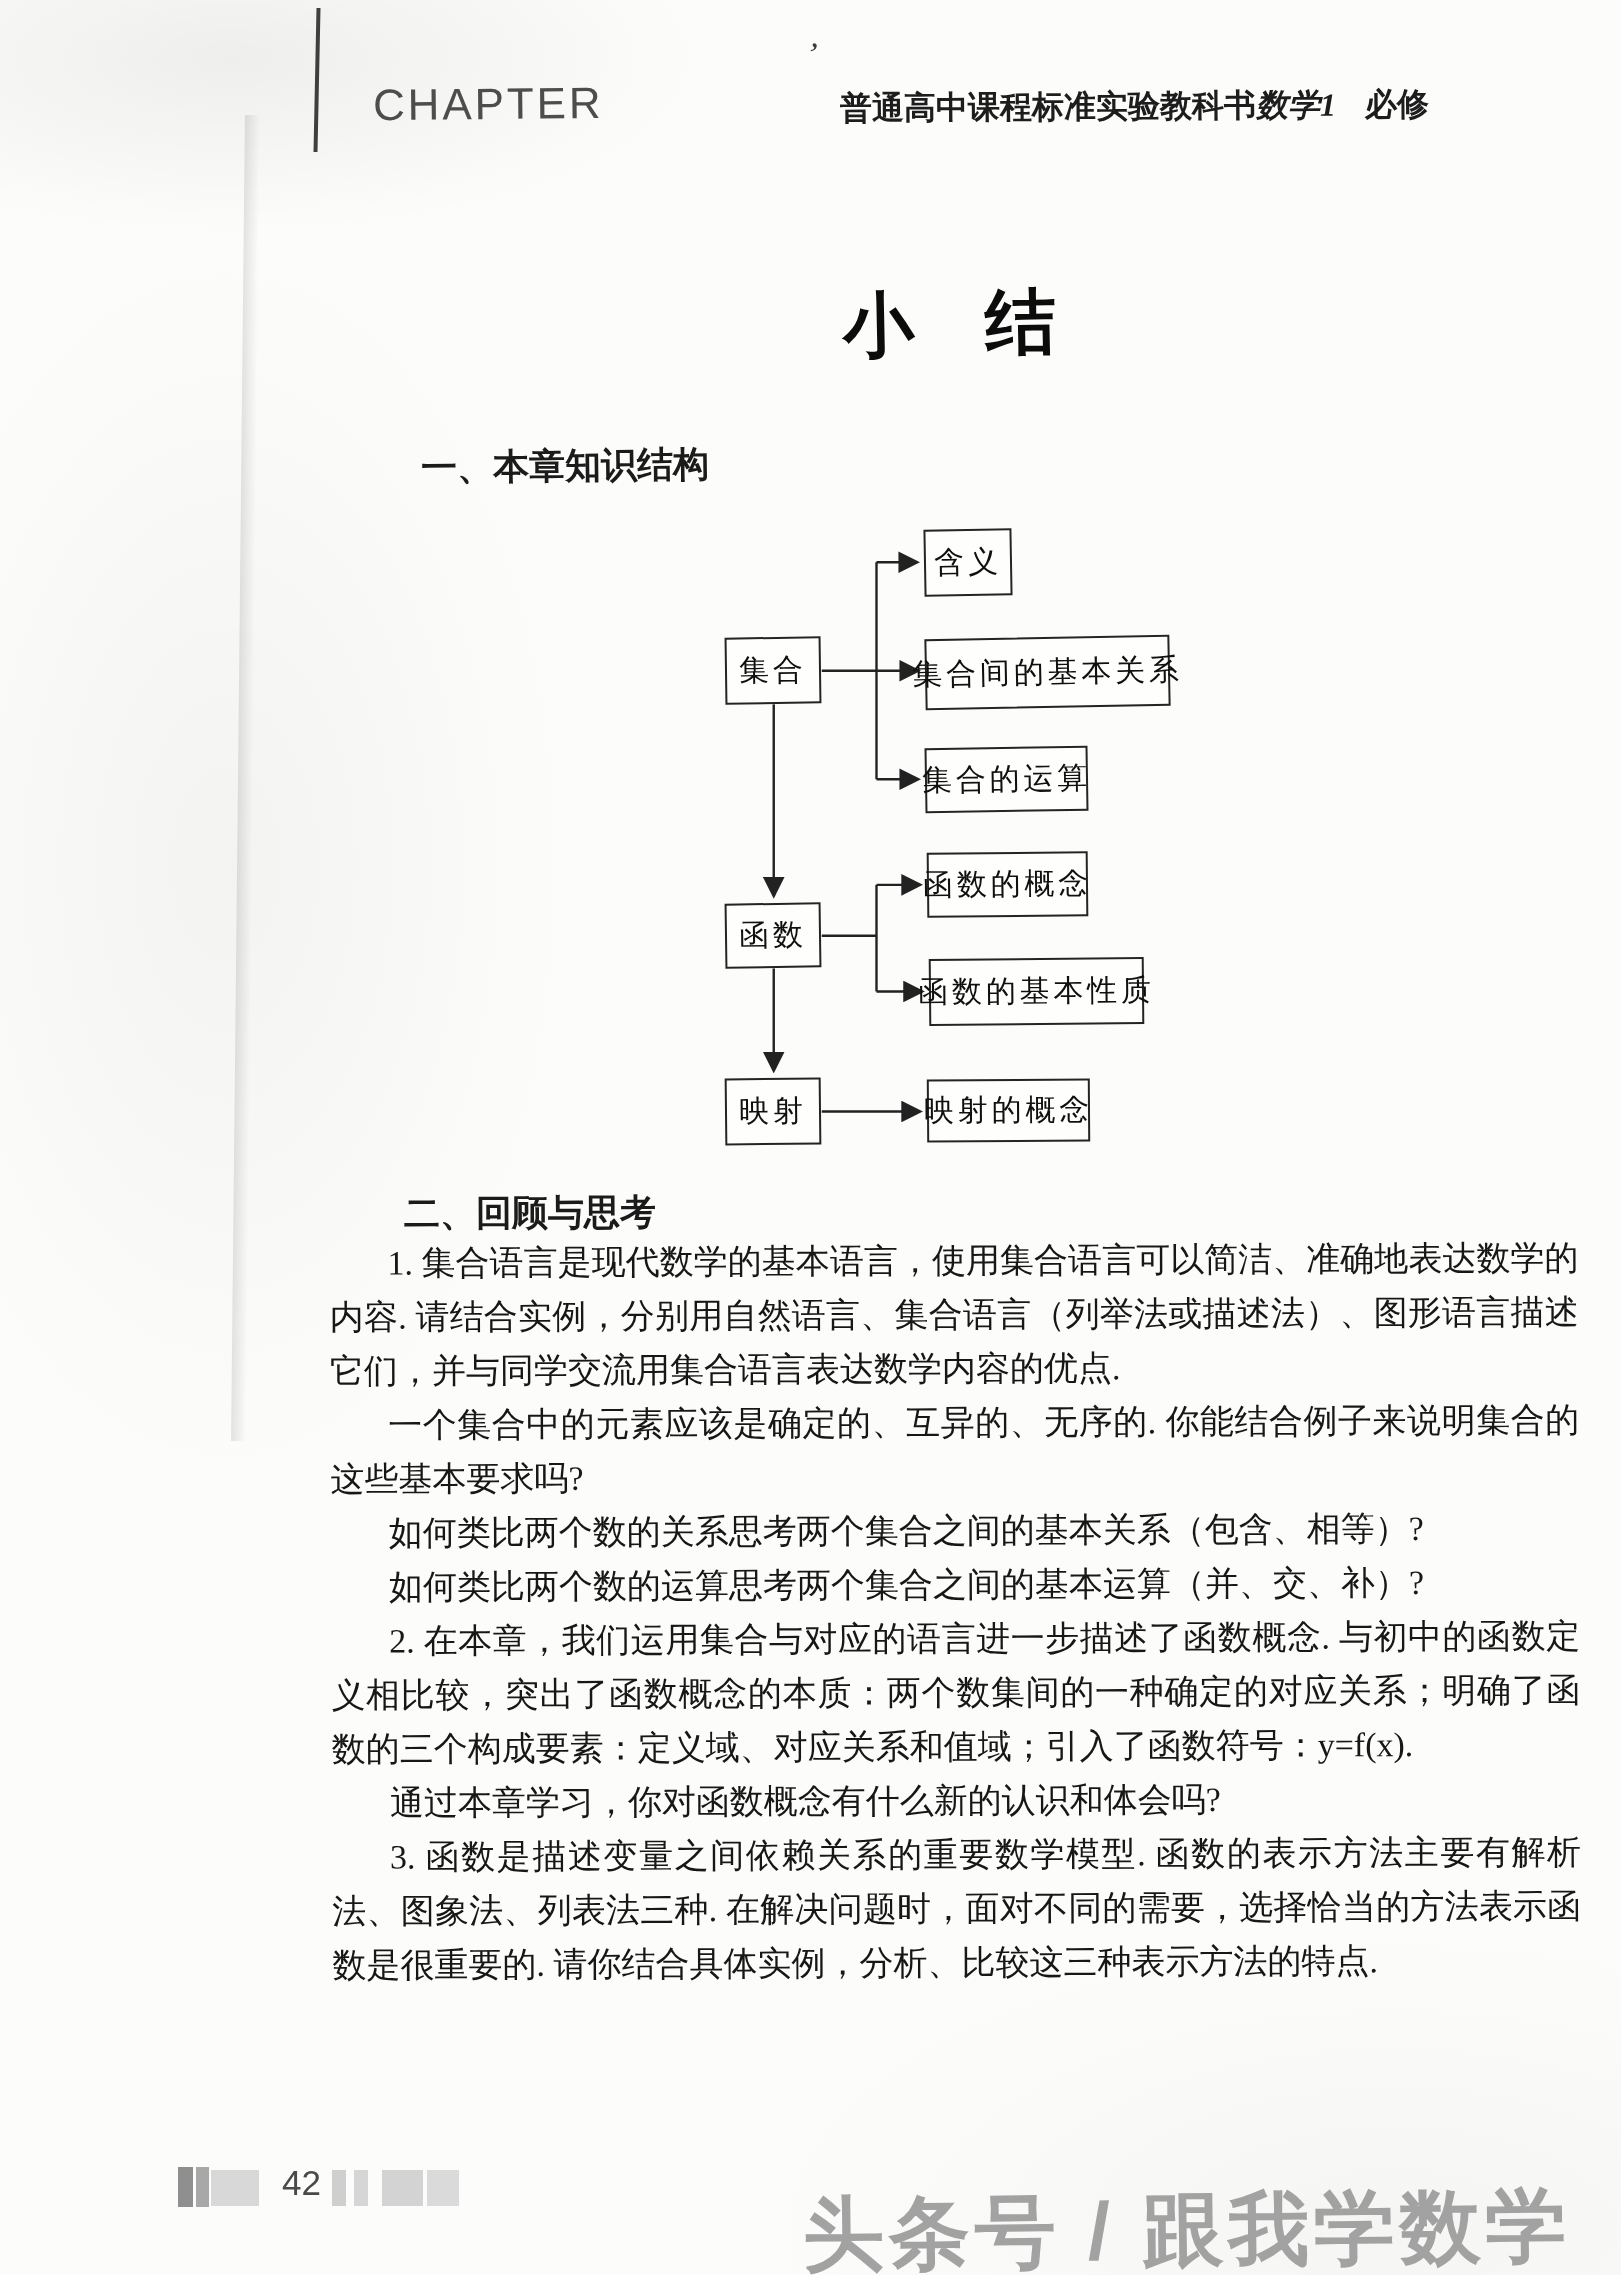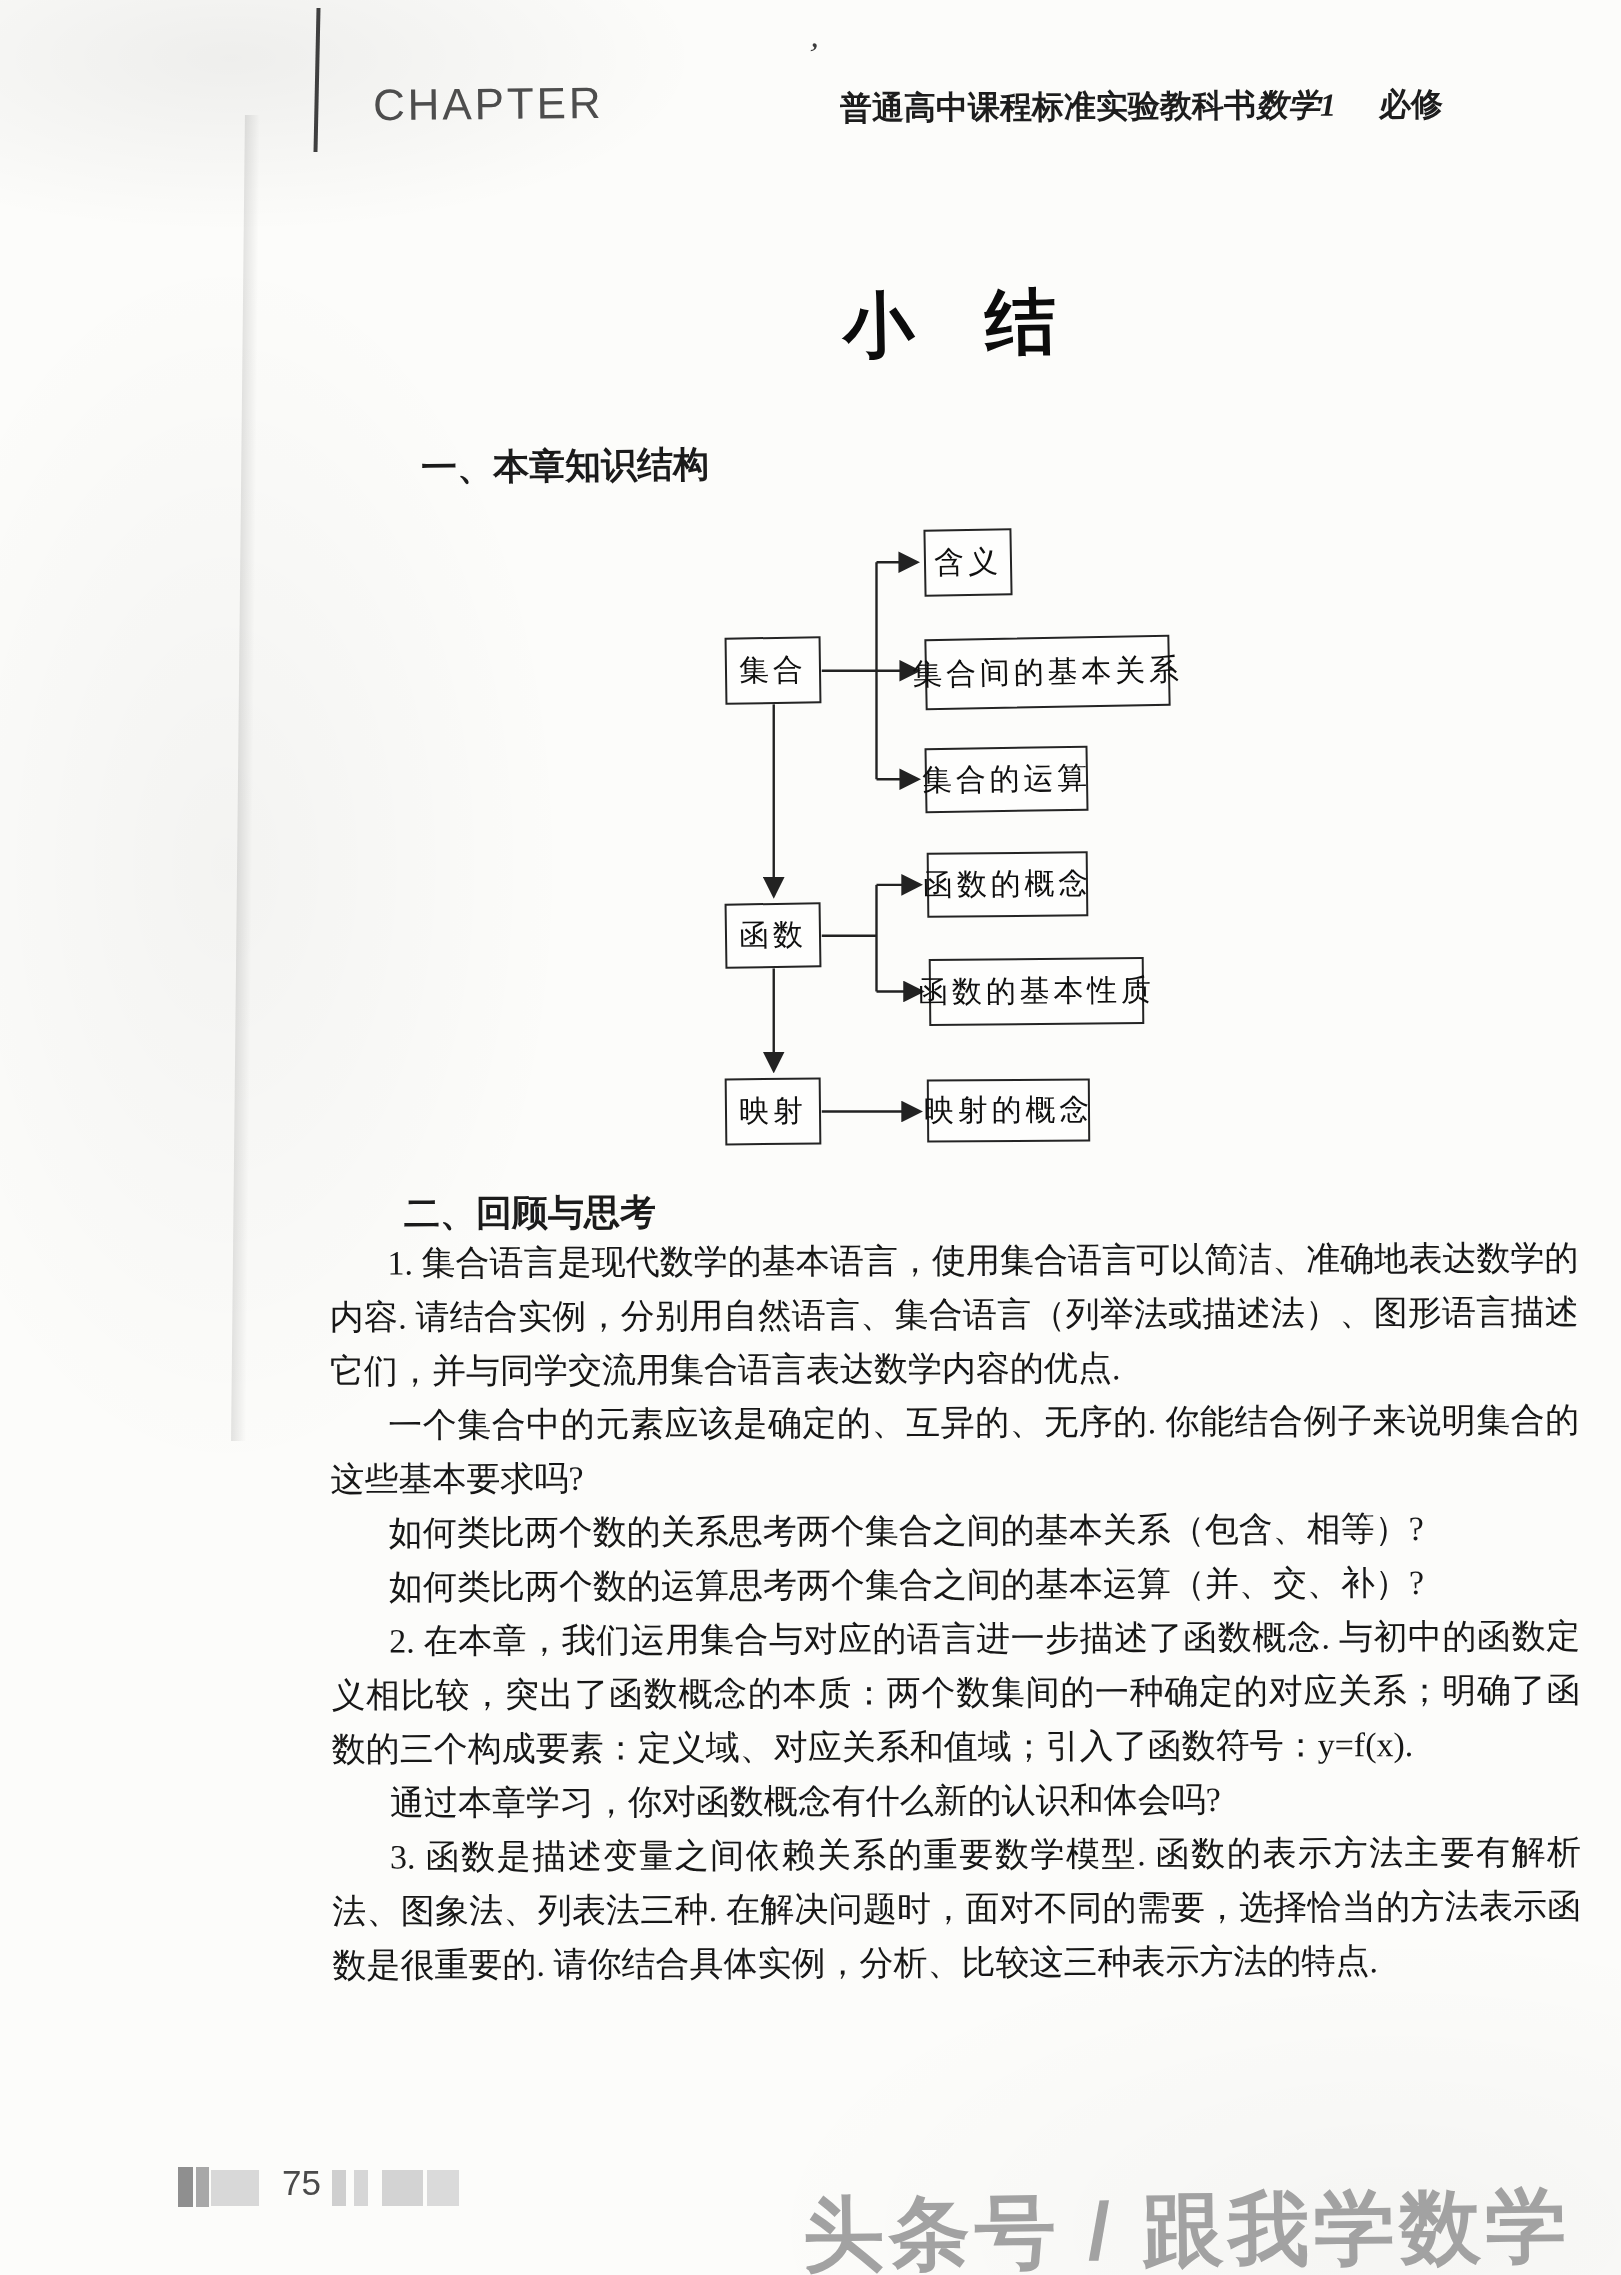--- a/index.html
+++ b/index.html
@@ -34,21 +34,21 @@
     font-family:"Liberation Sans", sans-serif;
     font-size:44px;color:#4d4d4d;letter-spacing:2.9px;
     transform:rotate(-0.6deg);
   }
   .header-right{
     position:absolute;left:840px;top:85px;width:576px;
     font-size:32px;font-weight:700;color:#1d1d1d;white-space:nowrap;
     transform:rotate(-0.4deg);
   }
   .header-right .subject{font-style:italic;}
-  .header-right .level{margin-left:43px;}
+  .header-right .level{margin-left:29px;}
 
   
   .page-title{
     position:absolute;left:843px;top:277px;
     font-size:71px;font-weight:900;color:#0c0c0c;white-space:nowrap;
     transform:rotate(-1.2deg);
   }
 
   
   .sec-heading{
@@ -156,21 +156,21 @@
     <p>如何类比两个数的关系思考两个集合之间的基本关系（包含、相等）?</p>
     <p>如何类比两个数的运算思考两个集合之间的基本运算（并、交、补）?</p>
     <p>2. 在本章，我们运用集合与对应的语言进一步描述了函数概念. 与初中的函数定义相比较，突出了函数概念的本质：两个数集间的一种确定的对应关系；明确了函数的三个构成要素：定义域、对应关系和值域；引入了函数符号：y=f(x).</p>
     <p>通过本章学习，你对函数概念有什么新的认识和体会吗?</p>
     <p>3. 函数是描述变量之间依赖关系的重要数学模型. 函数的表示方法主要有解析法、图象法、列表法三种. 在解决问题时，面对不同的需要，选择恰当的方法表示函数是很重要的. 请你结合具体实例，分析、比较这三种表示方法的特点.</p>
   </div>
 
   <div class="fblock" style="left:178px;top:2167px;width:15.4px;height:40px;background:#8f8f8f;"></div>
   <div class="fblock" style="left:196px;top:2167px;width:12.5px;height:40px;background:#a8a8a8;"></div>
   <div class="fblock" style="left:211px;top:2170px;width:48px;height:36px;background:#d8d8d8;"></div>
-  <div class="page-number">75</div>
+  <div class="page-number">42</div>
   <div class="fblock" style="left:332px;top:2170px;width:14.4px;height:36px;background:#cfcfcf;"></div>
   <div class="fblock" style="left:354px;top:2170px;width:14.4px;height:36px;background:#d6d6d6;"></div>
   <div class="fblock" style="left:382px;top:2170px;width:41px;height:36px;background:#d3d3d3;"></div>
   <div class="fblock" style="left:427px;top:2170px;width:32px;height:36px;background:#dadada;"></div>
   <div class="watermark">头条号 / 跟我学数学</div>
 
 </div>
 
 
 </body></html>

